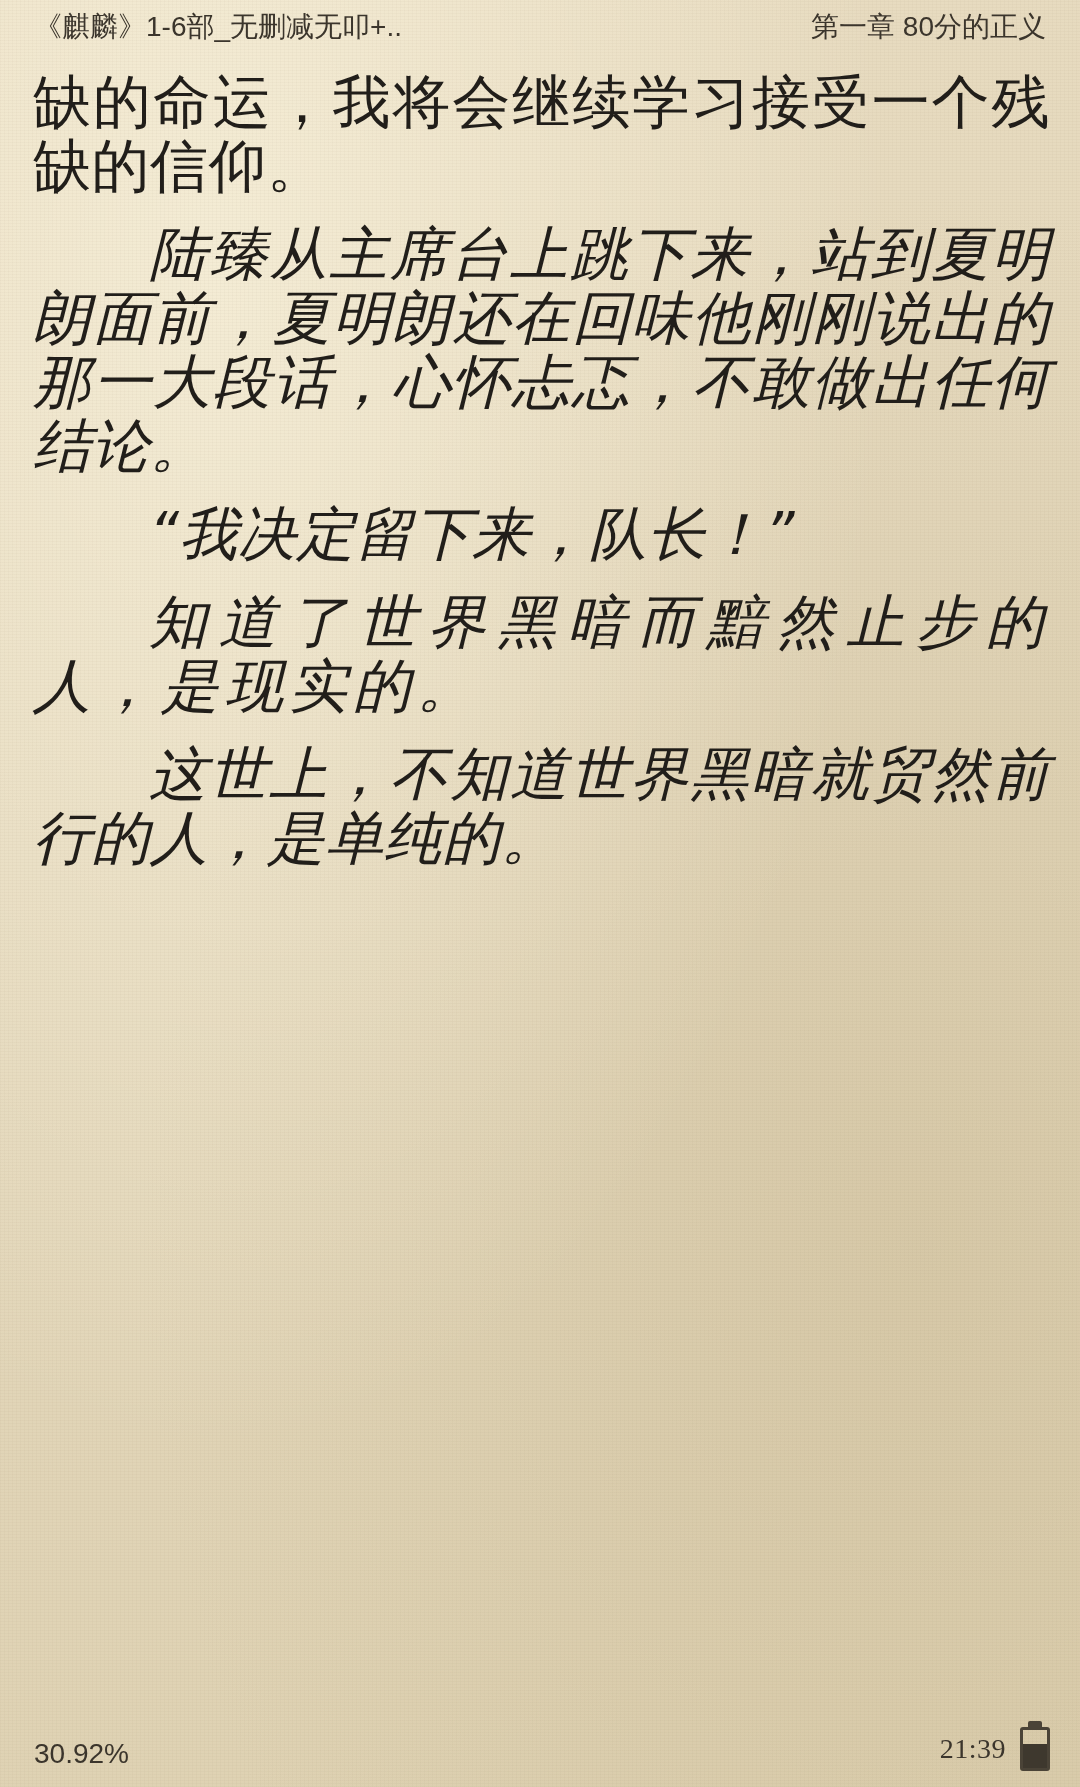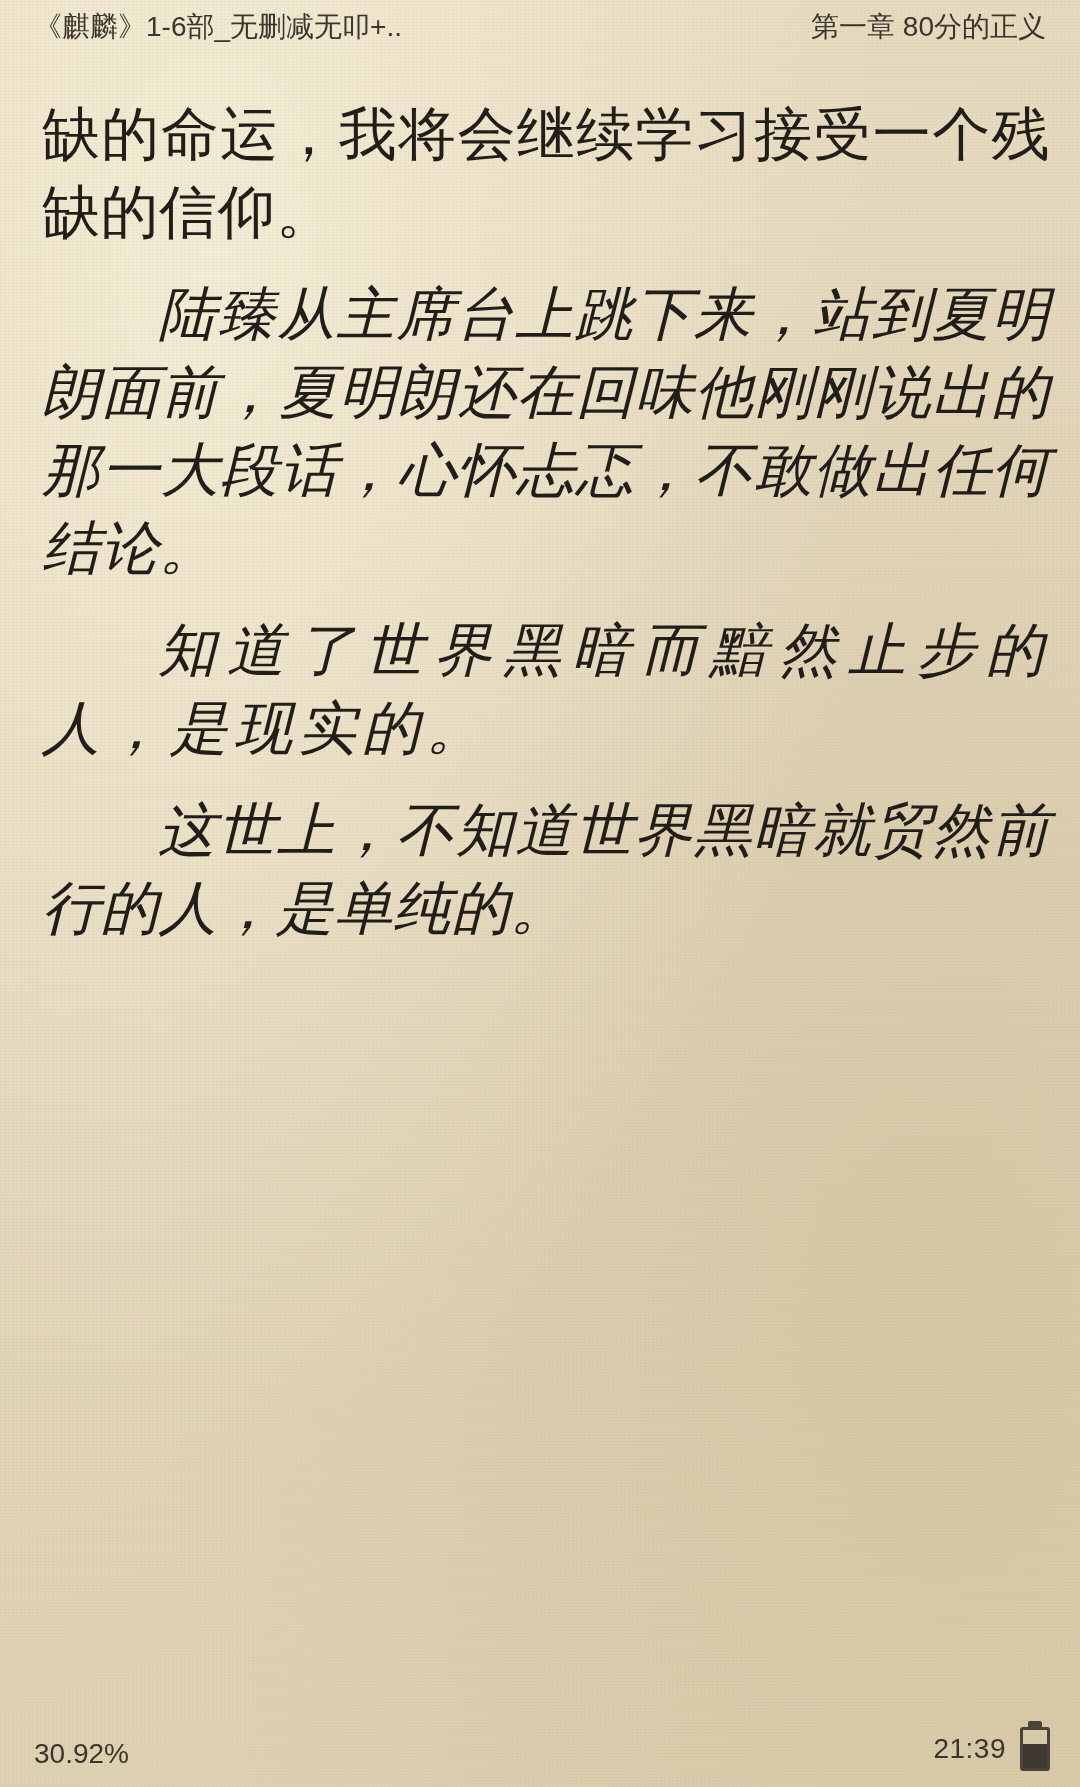--- a/index.html
+++ b/index.html
@@ -18,21 +18,20 @@
     width: 1080px;
     height: 1787px;
     box-sizing: border-box;
     background:
       radial-gradient(ellipse at 20% 15%, rgba(255,250,230,0.55) 0%, rgba(255,250,230,0) 55%),
       radial-gradient(ellipse at 85% 70%, rgba(196,178,140,0.35) 0%, rgba(196,178,140,0) 60%),
       linear-gradient(160deg, #e9ddc2 0%, #e4d8bc 40%, #ddd0b0 100%);
     color: #262320;
     display: flex;
     flex-direction: column;
-    gap: 25px;
   }
   .reader::after {
     content: "";
     position: absolute;
     inset: 0;
     pointer-events: none;
     background-image:
       repeating-linear-gradient(0deg, rgba(120,100,70,0.035) 0px, rgba(120,100,70,0.035) 1px, rgba(255,255,255,0) 1px, rgba(255,255,255,0) 3px),
       repeating-linear-gradient(90deg, rgba(120,100,70,0.03) 0px, rgba(120,100,70,0.03) 1px, rgba(255,255,255,0) 1px, rgba(255,255,255,0) 4px);
     opacity: 0.9;
@@ -66,23 +65,23 @@
   .content {
     flex: 1 1 auto;
     padding: 8px 30px 0 30px;
     box-sizing: border-box;
     position: relative;
     z-index: 2;
     overflow: hidden;
   }
   .para {
     font-size: 58px;
-    line-height: 78px;
+    line-height: 64px;
     letter-spacing: 0.5px;
-    margin: 0 0 24px 12px;
+    margin: 0 0 24px 3px;
     text-align: justify;
     text-justify: inter-ideograph;
     color: #211e1a;
     font-family: "DejaVu Sans", "Liberation Sans", sans-serif;
     font-weight: 500;
   }
   .para.indent {
     text-indent: 2em;
     font-style: italic;
   }
@@ -105,20 +104,21 @@
     font-size: 28px;
     line-height: 34px;
     color: #3b352c;
     position: relative;
     z-index: 2;
   }
   .bottom-right {
     display: flex;
     align-items: center;
     gap: 14px;
+    font-family: Liberation Serif, serif;
   }
   .battery {
     display: inline-block;
     width: 30px;
     height: 44px;
     border: 3px solid #4a4337;
     border-radius: 3px;
     position: relative;
     box-sizing: border-box;
     background: linear-gradient(to top, #3e382e 0%, #3e382e 62%, rgba(0,0,0,0) 62%, rgba(0,0,0,0) 100%);
@@ -144,20 +144,21 @@
 <div class="reader">
 
   <div class="topbar">
     <div class="book-title">《麒麟》1-6部_无删减无叩+..</div>
     <div class="chapter-title">第一章 80分的正义</div>
   </div>
 
   <div class="content">
     <p class="para continuation">缺的命运，我将会继续学习接受一个残缺的信仰。</p>
     <p class="para indent">陆臻从主席台上跳下来，站到夏明朗面前，夏明朗还在回味他刚刚说出的那一大段话，心怀忐忑，不敢做出任何结论。</p>
+    <p class="para indent">“我决定留下来，队长！”</p>
     <p class="para indent wide">知道了世界黑暗而黯然止步的人，是现实的。</p>
     <p class="para indent">这世上，不知道世界黑暗就贸然前行的人，是单纯的。</p>
   </div>
 
   <div class="bottombar">
     <div class="progress">30.92%</div>
     <div class="bottom-right">
       <span class="clock">21:39</span>
       <span class="battery"></span>
     </div>

